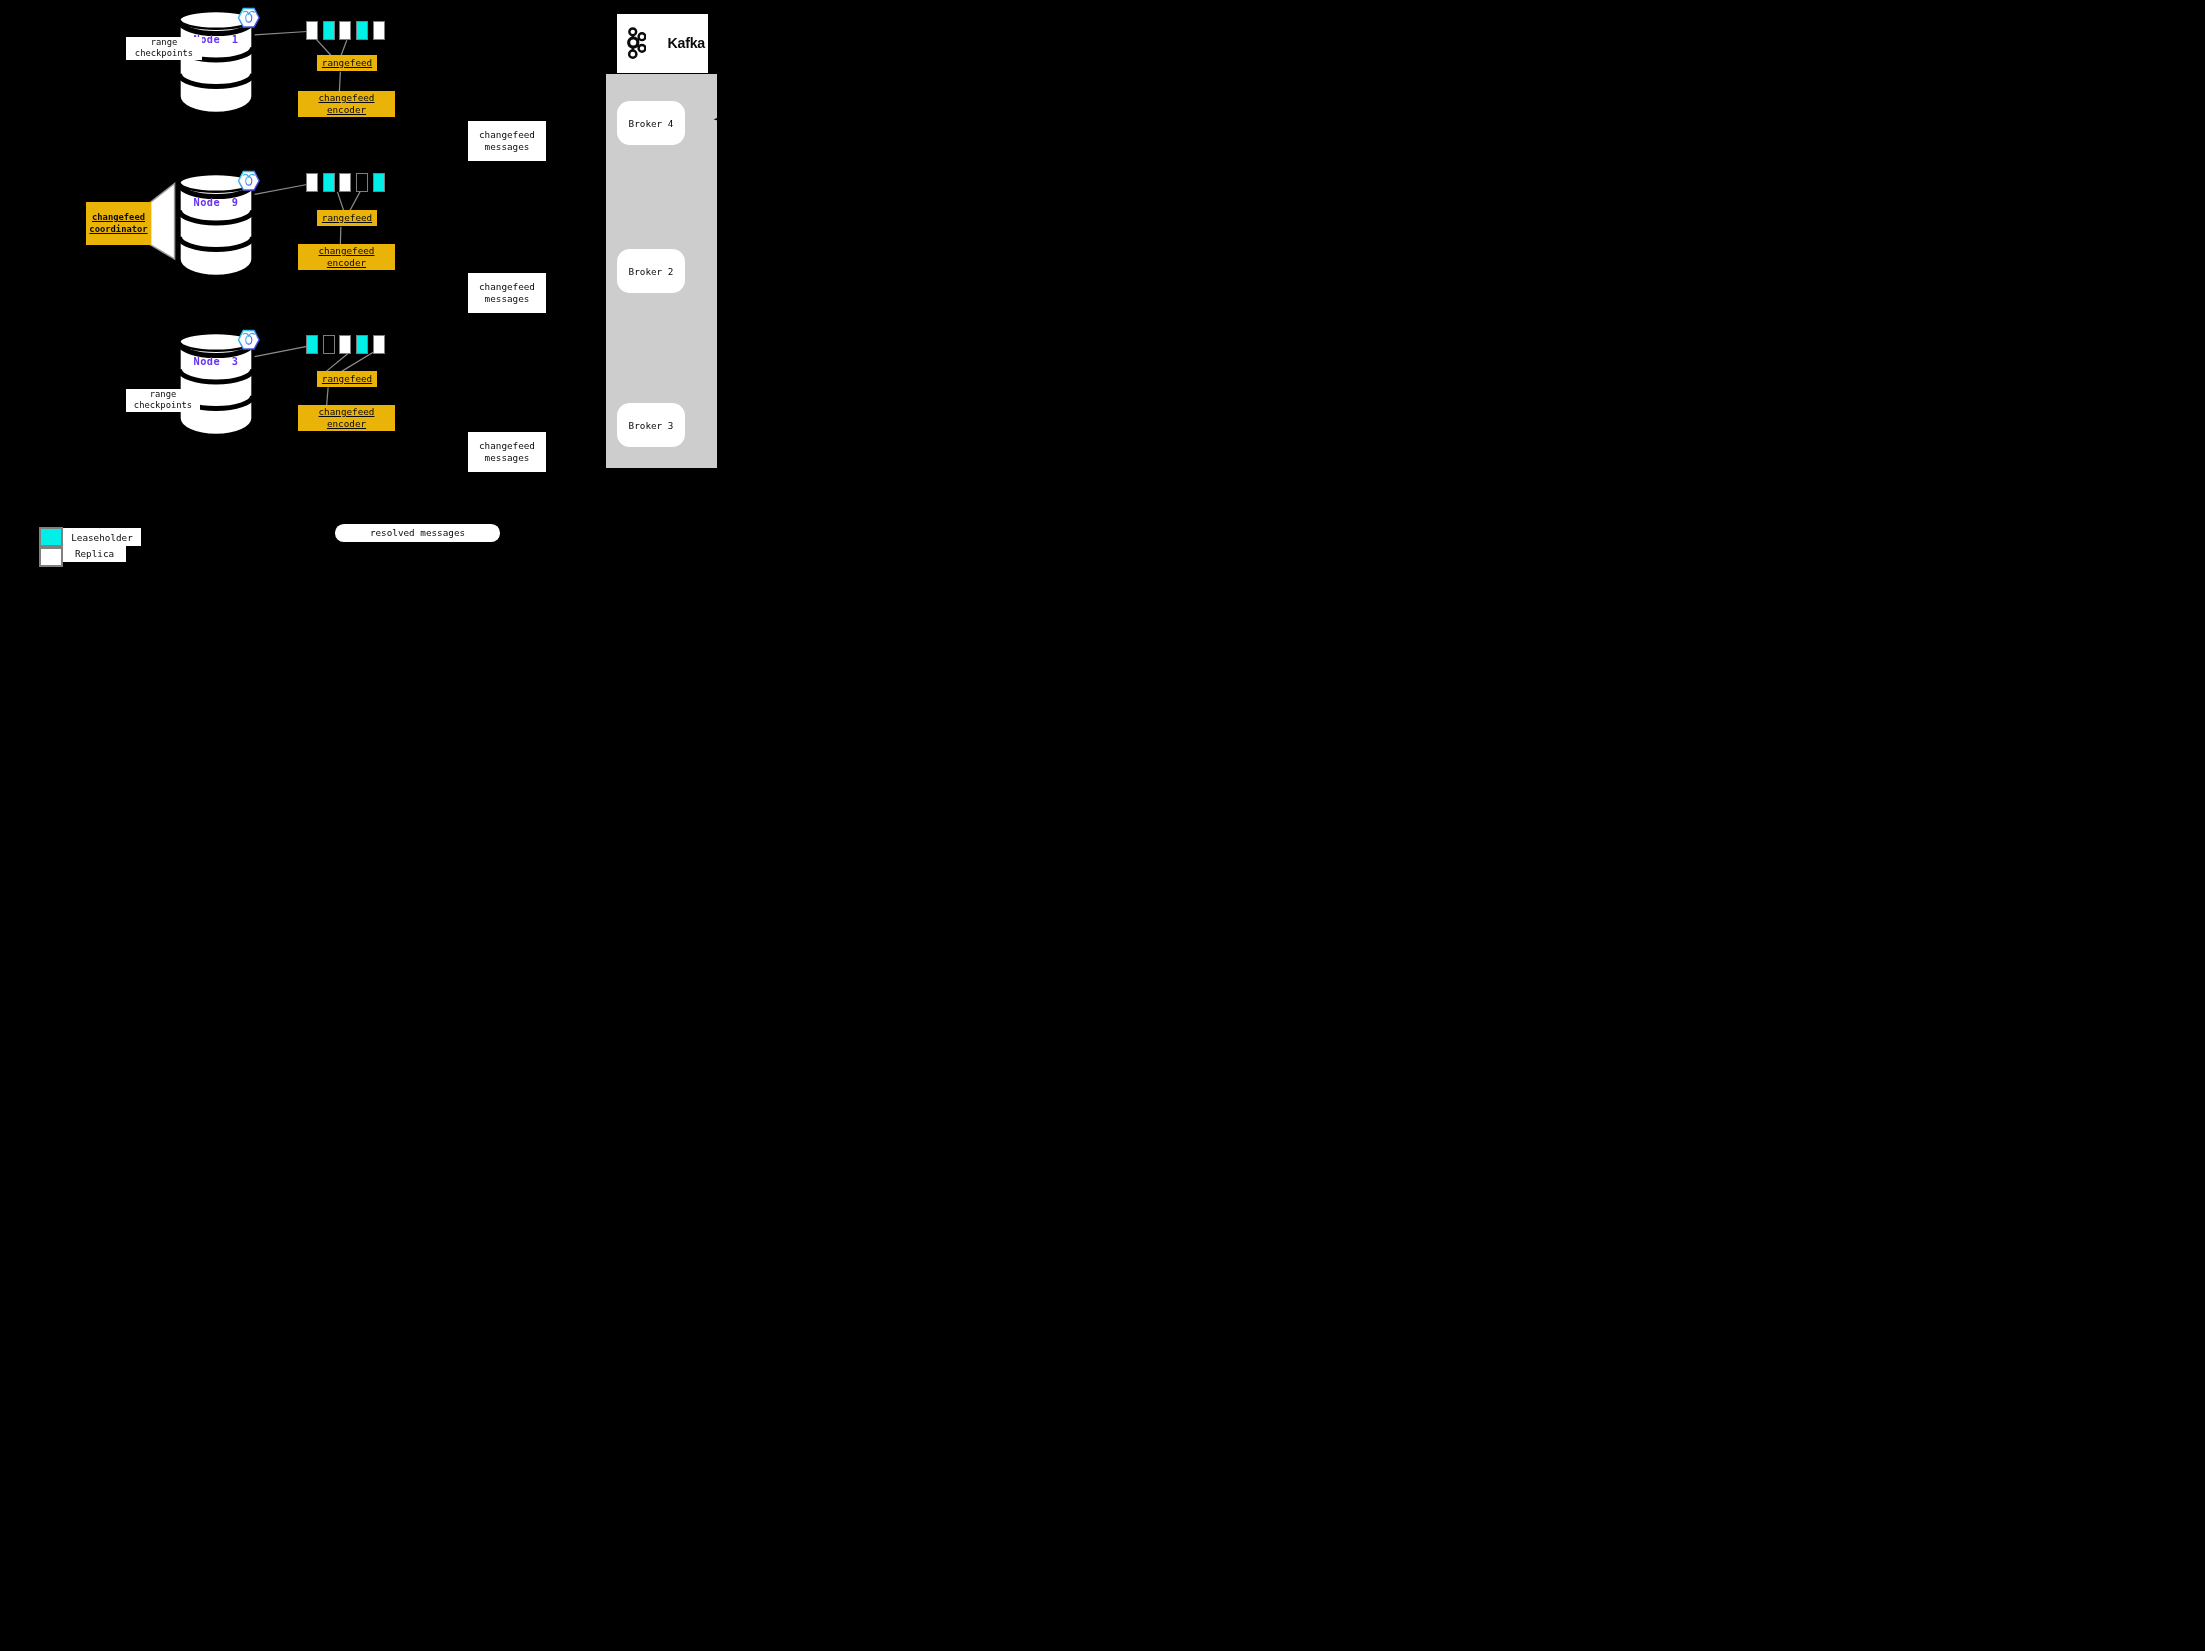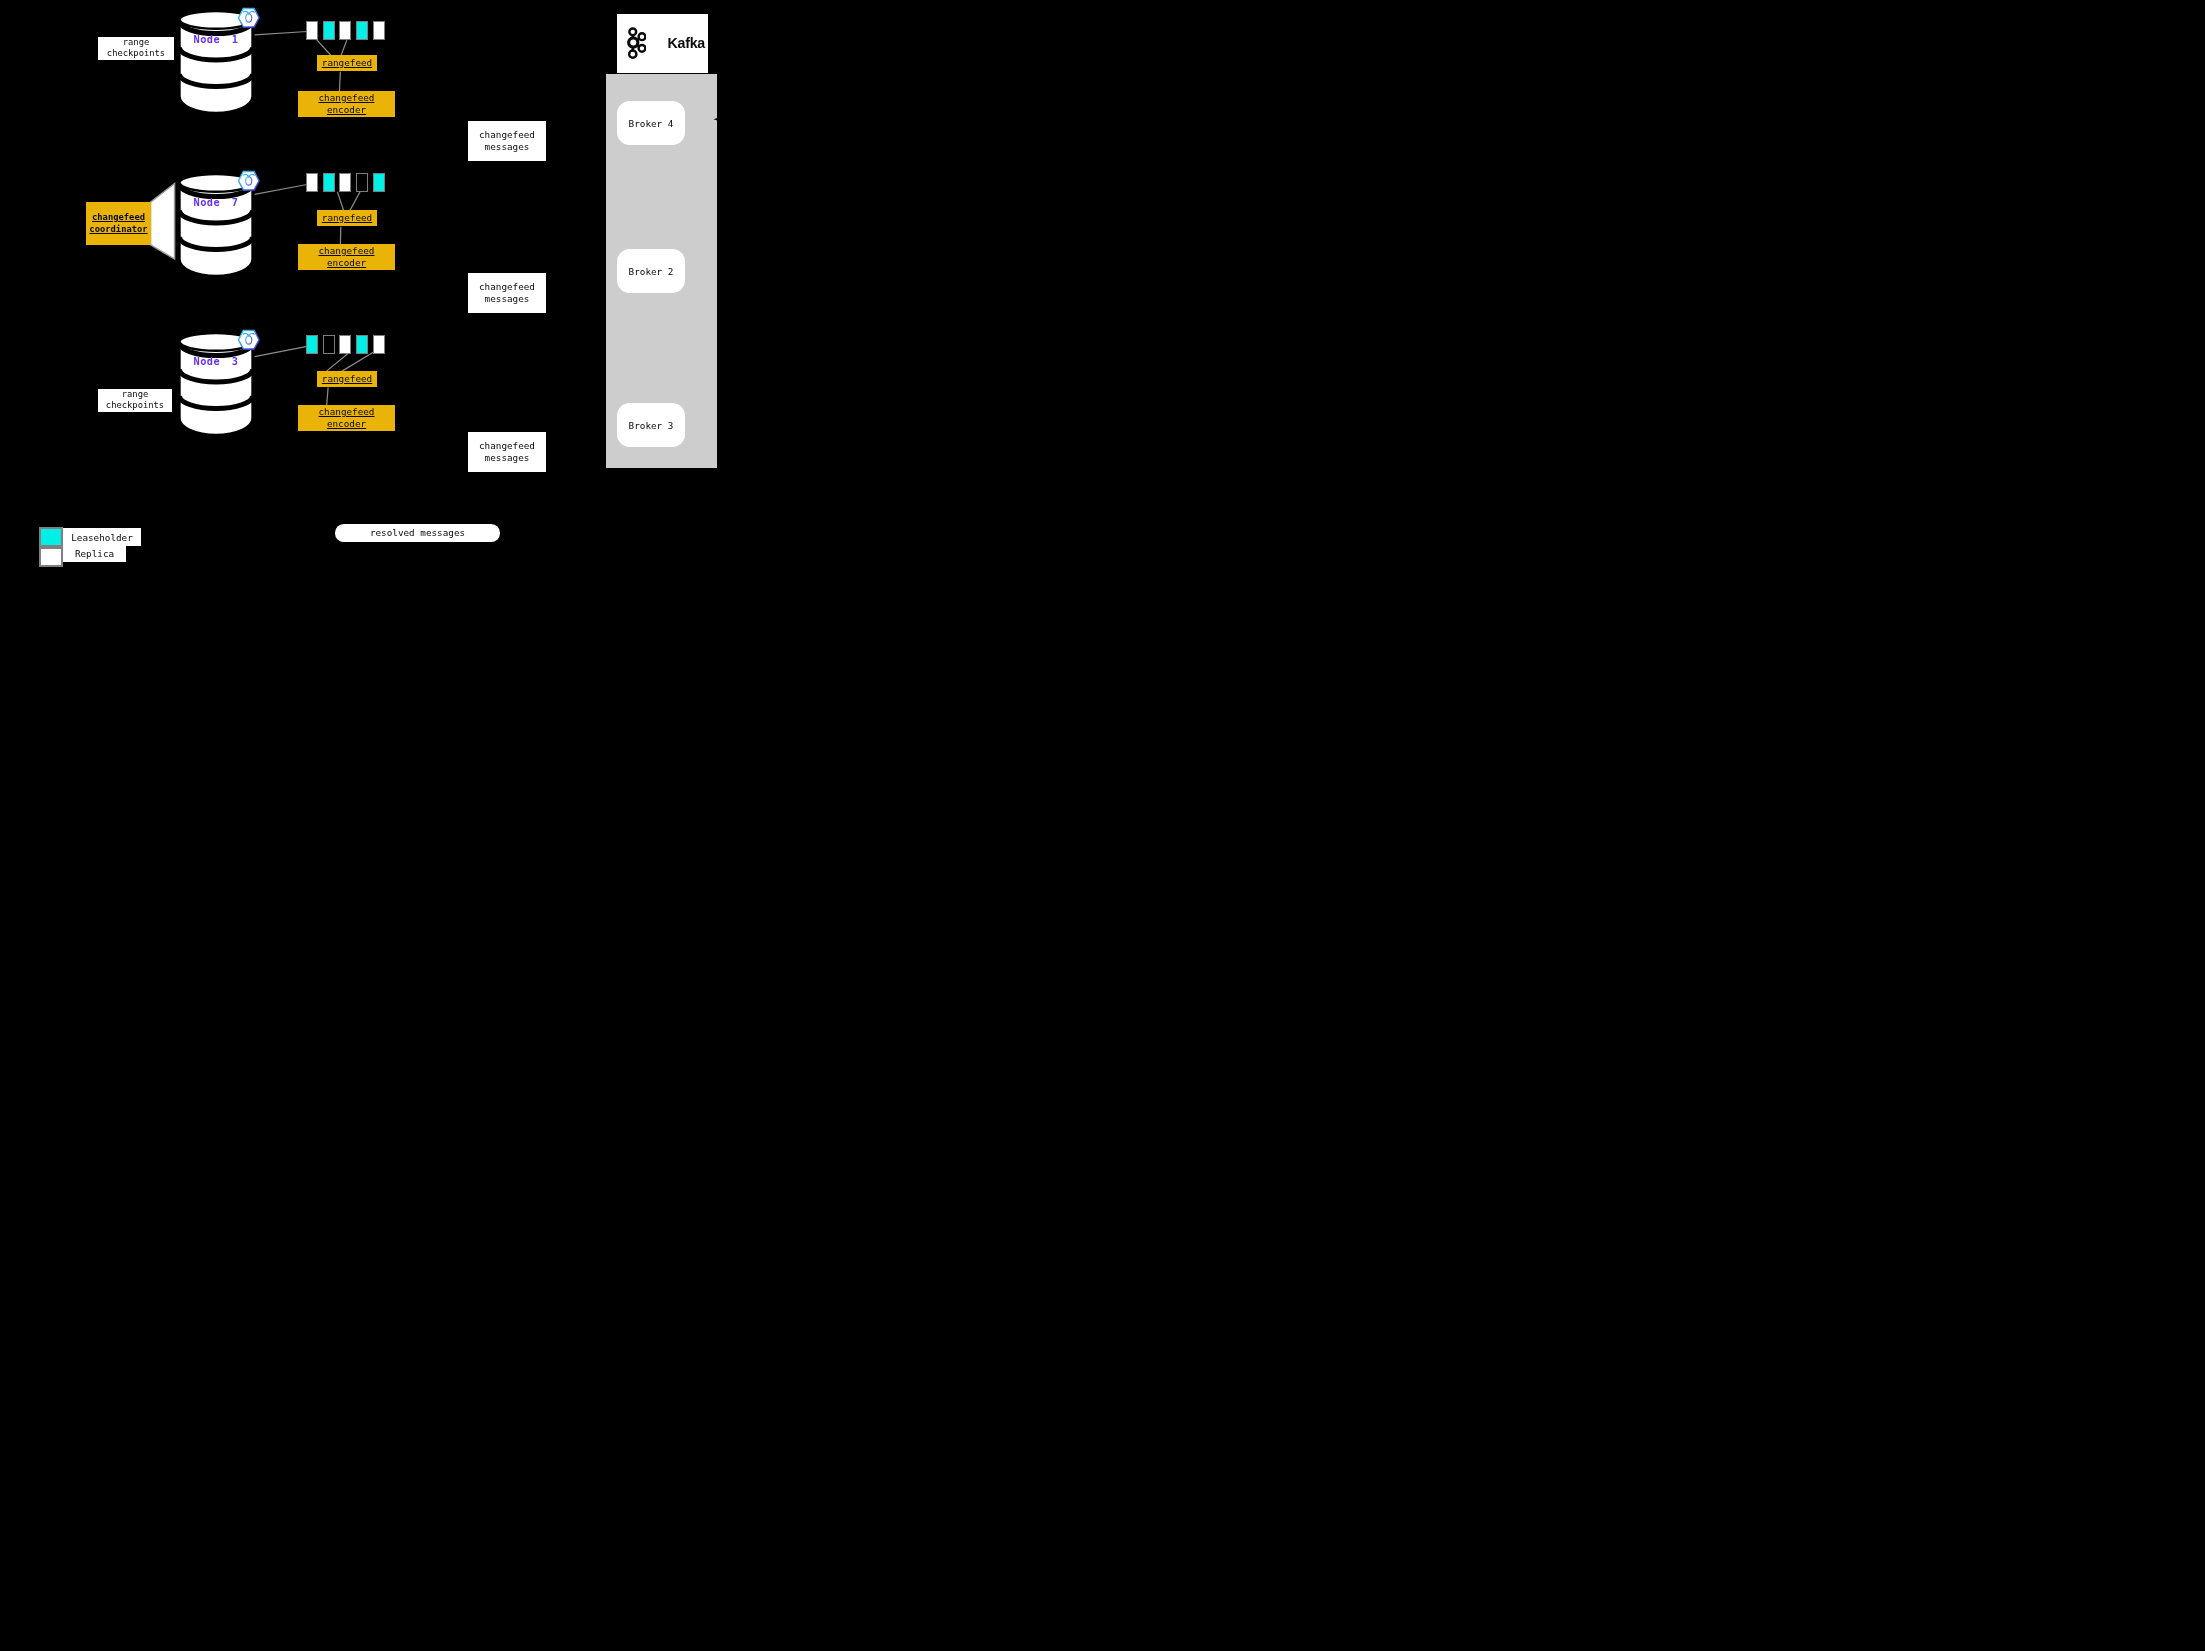--- a/index.html
+++ b/index.html
@@ -3,21 +3,21 @@
 <meta charset="utf-8">
 <style>
   html,body{margin:0;padding:0;background:#000;}
   #canvas{position:relative;width:769px;height:576px;background:#000;overflow:hidden;
           font-family:"DejaVu Sans Mono",monospace;}
   .box{position:absolute;display:flex;align-items:center;justify-content:center;
        text-align:center;color:#0a0a0a;box-sizing:border-box;}
   .whitebox{background:#ffffff;}
   .graybox{background:#eab308;text-decoration:underline;}
   .lbl{font-size:9.3px;line-height:11.8px;}
-  .lbl-sm{font-size:8.8px;line-height:11.3px;}
+  .lbl-sm{font-size:8.8px;line-height:11.3px;margin-left:28px;}
   .cyl{position:absolute;width:76px;height:106px;z-index:2;}
   .node-label{position:absolute;width:76px;text-align:center;z-index:3;
               font-weight:bold;font-size:10.3px;color:#6933f2;word-spacing:4.9px;letter-spacing:0.5px;}
   .hex{position:absolute;width:23.5px;height:23.5px;z-index:4;}
   .sq{position:absolute;width:11.8px;height:18.6px;border:1.5px solid #7d7d7d;
       box-sizing:border-box;background:#fff;z-index:4;}
   .sq[data-type="leaseholder"]{background:#00efe6;}
   .sq[data-type="empty"]{background:transparent;}
   .rangefeed{width:60px;height:16px;z-index:6;}
   .encoder{width:97px;height:26px;z-index:6;}
@@ -148,21 +148,21 @@
 
   <div class="cyl" style="left:178px;top:172px">
     <svg width="76" height="106" viewBox="0 0 155 216">
       <path d="M3,22 V178 A74.5,34 0 0 0 152,178 V22" fill="#fff" stroke="#000" stroke-width="5"></path>
       <ellipse cx="77.5" cy="22" rx="74.5" ry="18" fill="#fff" stroke="#000" stroke-width="5"></ellipse>
       <path d="M3,24 A74.5,26 0 0 0 152,24" fill="none" stroke="#000" stroke-width="10"></path>
       <path d="M3,78 A74.5,26 0 0 0 152,78" fill="none" stroke="#000" stroke-width="10"></path>
       <path d="M3,132 A74.5,26 0 0 0 152,132" fill="none" stroke="#000" stroke-width="10"></path>
     </svg>
   </div>
-  <div class="node-label" style="left:178px;top:196px">Node 7</div>
+  <div class="node-label" style="left:178px;top:196px">Node 9</div>
 
   <svg class="hex" style="left:237px;top:169px" viewBox="0 0 48 48">
     <polygon points="3,24 13,5 35,5 45,24 35,43 13,43" fill="#fff" stroke="url(#hg)" stroke-width="3"></polygon>
     <g stroke="url(#hg)" stroke-width="2.2" fill="none">
       <path d="M12,13 C17,9 22,11 24,17"></path>
       <path d="M36,13 C31,9 26,11 24,17"></path>
       <path d="M24,15 C18,17 16,24 19,30 C21,34 27,34 29,30 C32,24 30,17 24,15 Z"></path>
       <path d="M24,20 V32"></path>
     </g>
   </svg>

